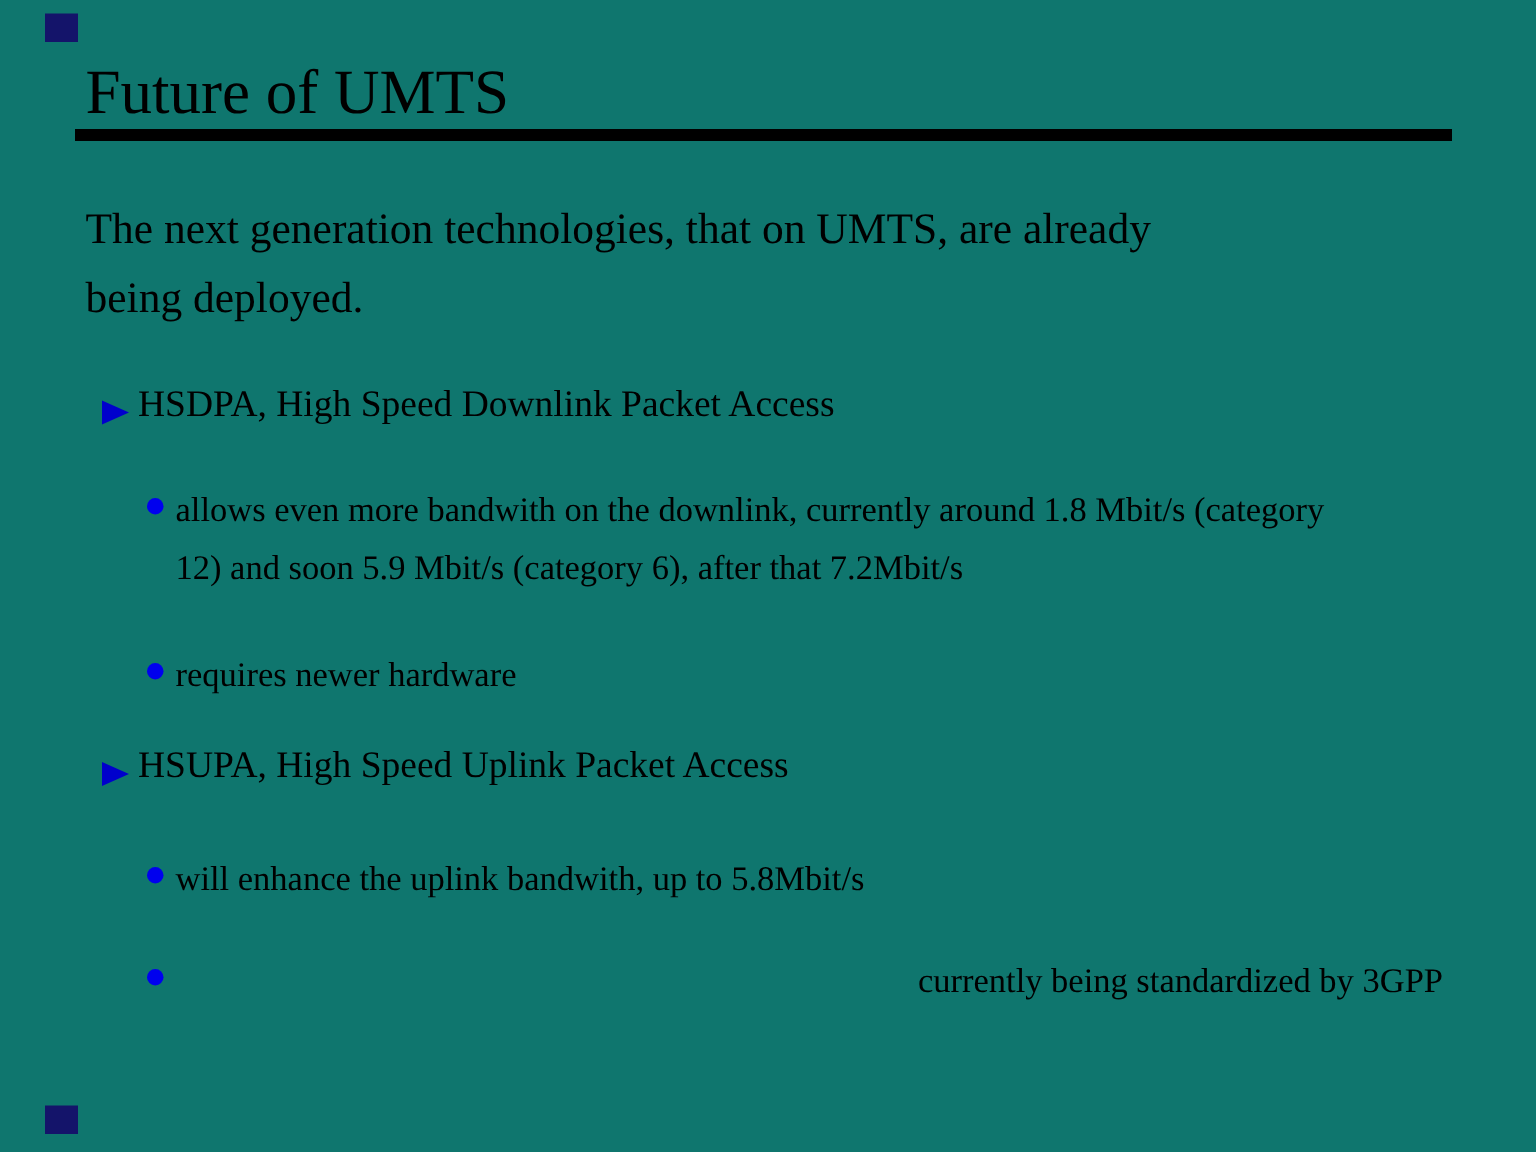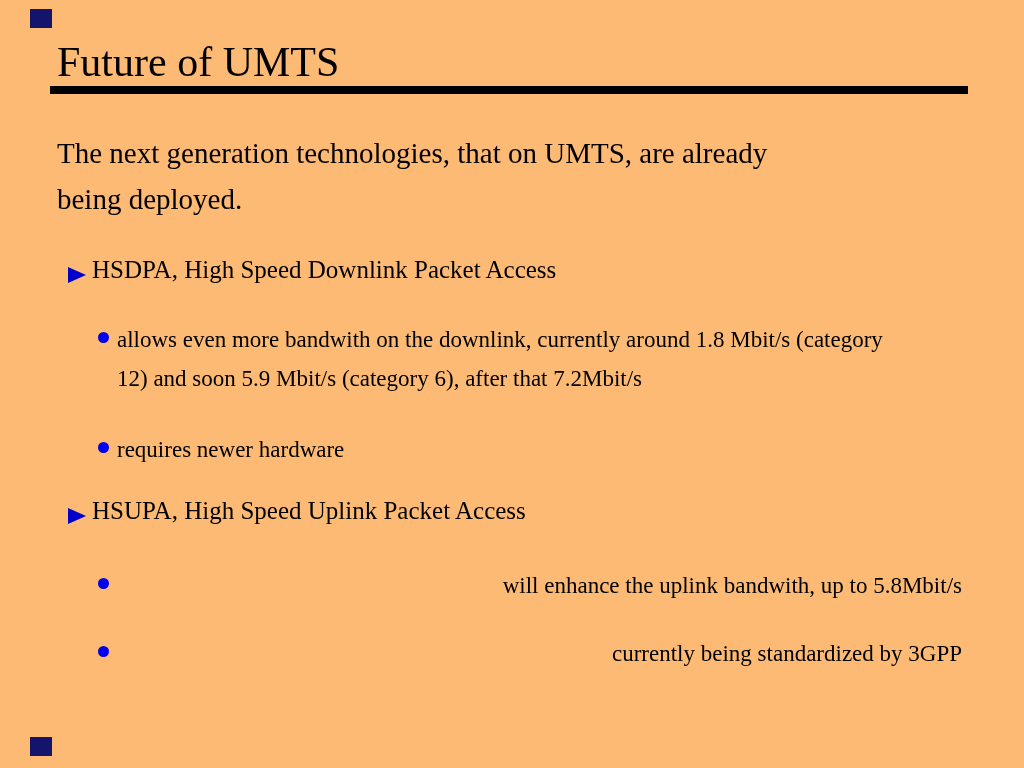--- a/index.html
+++ b/index.html
@@ -4,21 +4,21 @@
 <style>
   html, body {
     margin: 0;
     padding: 0;
     background: #ffffff;
   }
   .slide {
     position: relative;
     width: 1024px;
     height: 768px;
-    background: #fdba74;
+    background: #0f766e;
     overflow: hidden;
     font-family: "Liberation Serif", "DejaVu Serif", serif;
     color: #000000;
   }
   .corner {
     position: absolute;
     width: 22px;
     height: 19px;
     background: #14146a;
   }
@@ -83,21 +83,21 @@
     width: 11px;
     height: 11px;
     border-radius: 50%;
     background: #0000ee;
   }
 
   .row-hsdpa  { top: 255px; }
   .row-sub1   { top: 320px; }
   .row-sub2   { top: 430px; }
   .row-hsupa  { top: 496px; }
-  .row-sub3   { top: 566px; text-align: right; }
+  .row-sub3   { top: 566px; }
   .row-sub4   { top: 634px; text-align: right; }
 </style>
 </head>
 <body>
 
 <div class="slide">
 
   <div class="corner corner-tl"></div>
   <div class="corner corner-bl"></div>
 

